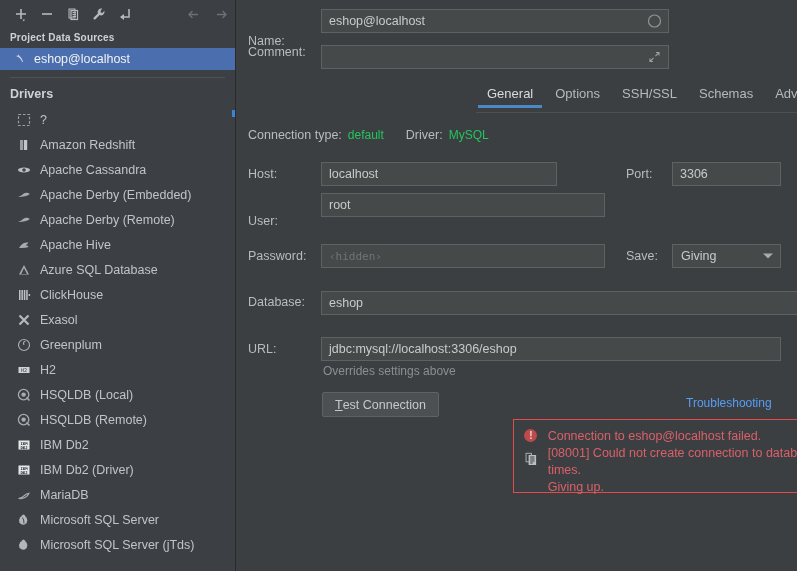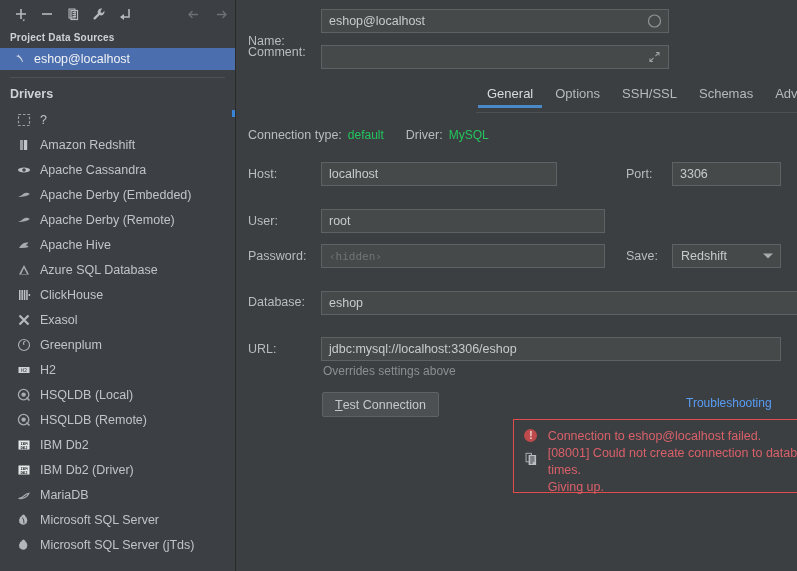--- a/index.html
+++ b/index.html
@@ -562,35 +562,35 @@
     <div class="form-row" style="left:390px; top:167px;">
       <span class="lbl">Port:</span>
     </div>
     <div class="tf" style="position:absolute; left:436px; top:162px; width:109px;">
       <span>3306</span>
     </div>
 
     <div class="form-row" style="left:12px; top:214px;">
       <span class="lbl">User:</span>
     </div>
-    <div class="tf" style="position:absolute; left:85px; top:209px; width:284px;">
+    <div class="tf" style="position:absolute; left:85px; top:193px; width:284px;">
       <span>root</span>
     </div>
 
     <div class="form-row" style="left:12px; top:249px;">
       <span class="lbl">Password:</span>
     </div>
     <div class="tf placeholder" style="position:absolute; left:85px; top:244px; width:284px;">
       <span>‹hidden›</span>
     </div>
     <div class="form-row" style="left:390px; top:249px;">
       <span class="lbl">Save:</span>
     </div>
     <div class="combo" style="position:absolute; left:436px; top:244px; width:109px;">
-      <span>Redshift</span>
+      <span>Giving</span>
       <span class="caret"></span>
     </div>
 
     <div class="form-row" style="left:12px; top:295px;">
       <span class="lbl">Database:</span>
     </div>
     <div class="tf" style="position:absolute; left:85px; top:291px; width:542px;">
       <span>eshop</span>
     </div>
 

